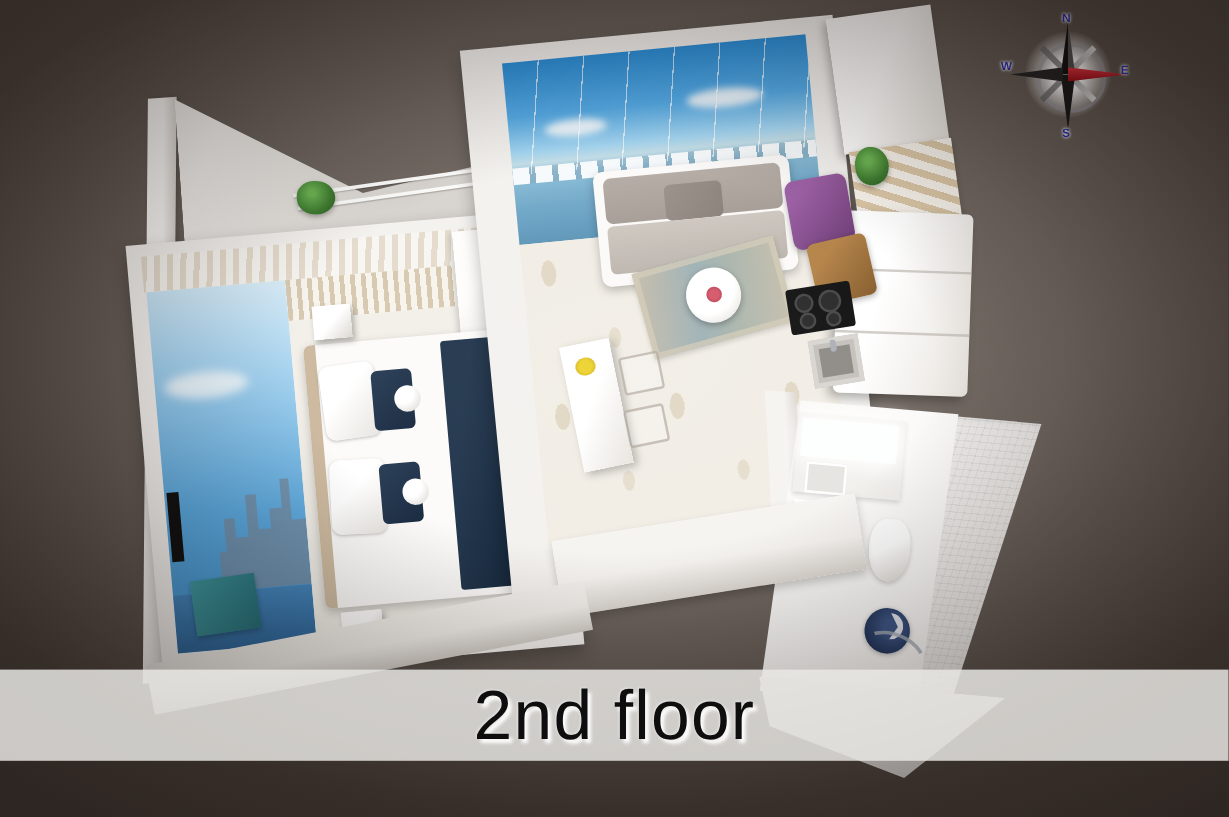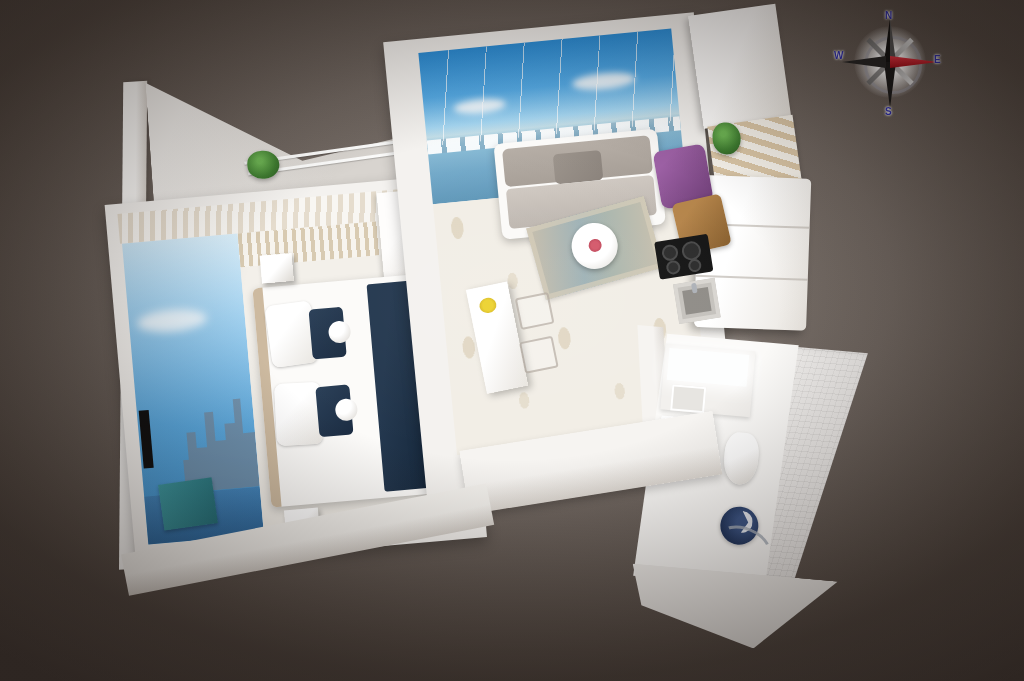--- a/index.html
+++ b/index.html
@@ -294,14 +294,17 @@
     <div class="needle needle-w"></div>
     <div class="needle needle-e" style="background:linear-gradient(180deg,#e23341 0%,#9c0c16 100%);"></div>
     <div class="compass-label label-n">N</div>
     <div class="compass-label label-e">E</div>
     <div class="compass-label label-s">S</div>
     <div class="compass-label label-w">W</div>
   </div>
 
   <div class="abs vignette"></div>
 
+  <div class="abs banner">
+    <span class="banner-title">2nd floor</span>
+  </div>
 
 </div>
 
 </body></html>

